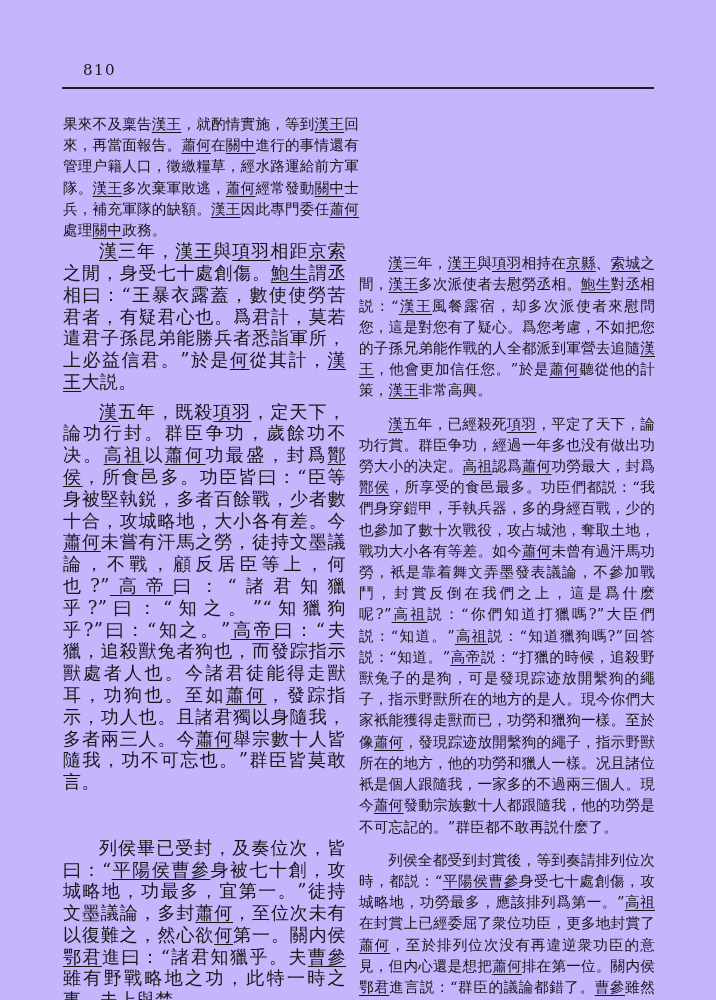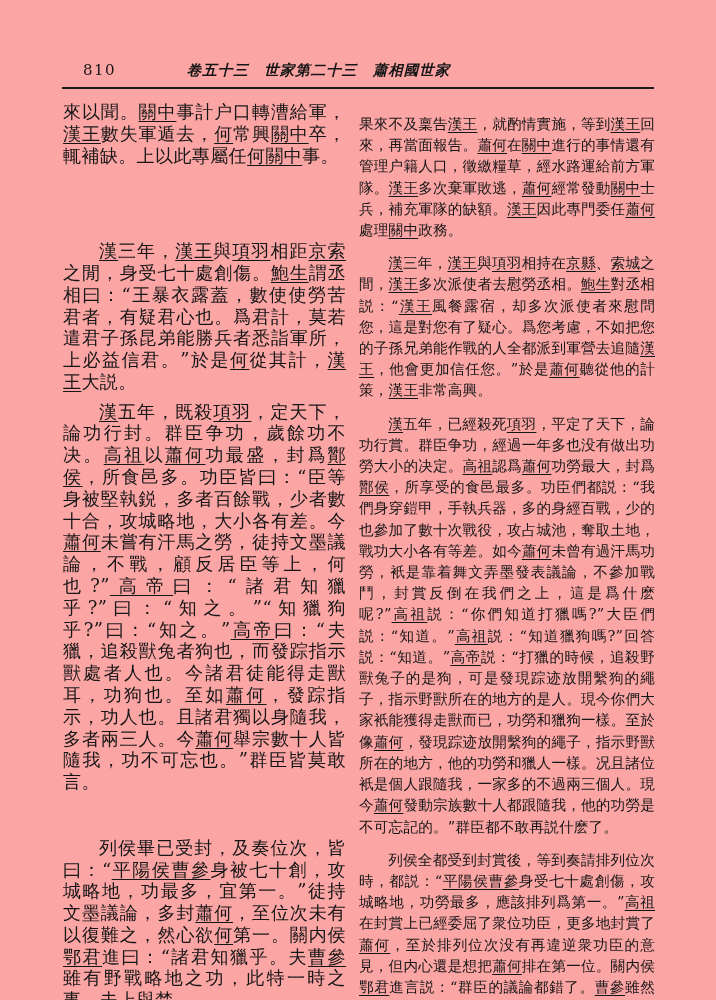--- a/index.html
+++ b/index.html
@@ -1,19 +1,19 @@
 <!DOCTYPE html>
 <html><head>
 <meta charset="utf-8">
 <style>
   html,body{margin:0;padding:0;background:#ffffff;}
   .page{
     position:relative;
     width:716px;height:1000px;
-    background:#fca5a5;
+    background:#c4b5fd;
     color:#161616;
     font-family:"DejaVu Serif", serif;
     overflow:hidden;
   }
   .header{position:absolute;top:57px;left:63px;width:591px;height:26px;}
   .pagenum{position:absolute;left:20px;top:4px;font-size:15px;letter-spacing:1.5px;}
   .htitle{
     position:absolute;left:0;width:100%;top:4px;text-align:center;
     font-size:14.5px;font-style:italic;font-weight:bold;letter-spacing:1px;
     transform:translateX(-40px);
@@ -27,29 +27,27 @@
   .ind{text-indent:2em;}
   .pn{text-decoration:underline;text-underline-offset:3px;text-decoration-thickness:1px;}
 </style>
 </head>
 <body>
 
 <div class="page">
 
   <div class="header">
     <span class="pagenum">810</span>
-    <span class="htitle">卷五十三　世家第二十三　蕭相國世家</span>
   </div>
 
   <div class="rule"></div>
 
   <main class="bodytext">
 
     <section class="row">
-      <p class="cell colL"><span>來以聞。</span><span class="pn">關中</span><span>事計户口轉漕給軍，</span><span class="pn">漢王</span><span>數失軍遁去，</span><span class="pn">何</span><span>常興</span><span class="pn">關中</span><span>卒，輒補缺。上以此專屬任</span><span class="pn">何</span><span class="pn">關中</span><span>事。</span></p>
       <p class="cell colR"><span>果來不及稟告</span><span class="pn">漢王</span><span>，就酌情實施，等到</span><span class="pn">漢王</span><span>回來，再當面報告。</span><span class="pn">蕭何</span><span>在</span><span class="pn">關中</span><span>進行的事情還有管理户籍人口，徵繳糧草，經水路運給前方軍隊。</span><span class="pn">漢王</span><span>多次棄軍敗逃，</span><span class="pn">蕭何</span><span>經常發動</span><span class="pn">關中</span><span>士兵，補充軍隊的缺額。</span><span class="pn">漢王</span><span>因此專門委任</span><span class="pn">蕭何</span><span>處理</span><span class="pn">關中</span><span>政務。</span></p>
     </section>
 
     <section class="row">
       <p class="cell colL ind"><span class="pn">漢</span><span>三年，</span><span class="pn">漢王</span><span>與</span><span class="pn">項羽</span><span>相距</span><span class="pn">京索</span><span>之閒，身受七十處創傷。</span><span class="pn">鮑生</span><span>謂丞相曰：“王暴衣露蓋，數使使勞苦君者，有疑君心也。爲君計，莫若遣君子孫昆弟能勝兵者悉詣軍所，上必益信君。”於是</span><span class="pn">何</span><span>從其計，</span><span class="pn">漢王</span><span>大説。</span></p>
       <p class="cell colR ind"><span class="pn">漢</span><span>三年，</span><span class="pn">漢王</span><span>與</span><span class="pn">項羽</span><span>相持在</span><span class="pn">京縣</span><span>、</span><span class="pn">索城</span><span>之間，</span><span class="pn">漢王</span><span>多次派使者去慰勞丞相。</span><span class="pn">鮑生</span><span>對丞相説：“</span><span class="pn">漢王</span><span>風餐露宿，却多次派使者來慰問您，這是對您有了疑心。爲您考慮，不如把您的子孫兄弟能作戰的人全都派到軍營去追隨</span><span class="pn">漢王</span><span>，他會更加信任您。”於是</span><span class="pn">蕭何</span><span>聽從他的計策，</span><span class="pn">漢王</span><span>非常高興。</span></p>
     </section>
 
     <section class="row">
       <p class="cell colL ind"><span class="pn">漢</span><span>五年，既殺</span><span class="pn">項羽</span><span>，定天下，論功行封。群臣争功，歲餘功不决。</span><span class="pn">高祖</span><span>以</span><span class="pn">蕭何</span><span>功最盛，封爲</span><span class="pn">酇侯</span><span>，所食邑多。功臣皆曰：“臣等身被堅執鋭，多者百餘戰，少者數十合，攻城略地，大小各有差。今</span><span class="pn">蕭何</span><span>未嘗有汗馬之勞，徒持文墨議論，不戰，顧反居臣等上，何也?”</span><span class="pn">高帝</span><span>曰：“諸君知獵乎?”曰：“知之。”“知獵狗乎?”曰：“知之。”</span><span class="pn">高帝</span><span>曰：“夫獵，追殺獸兔者狗也，而發踪指示獸處者人也。今諸君徒能得走獸耳，功狗也。至如</span><span class="pn">蕭何</span><span>，發踪指示，功人也。且諸君獨以身隨我，多者兩三人。今</span><span class="pn">蕭何</span><span>舉宗數十人皆隨我，功不可忘也。”群臣皆莫敢言。</span></p>

